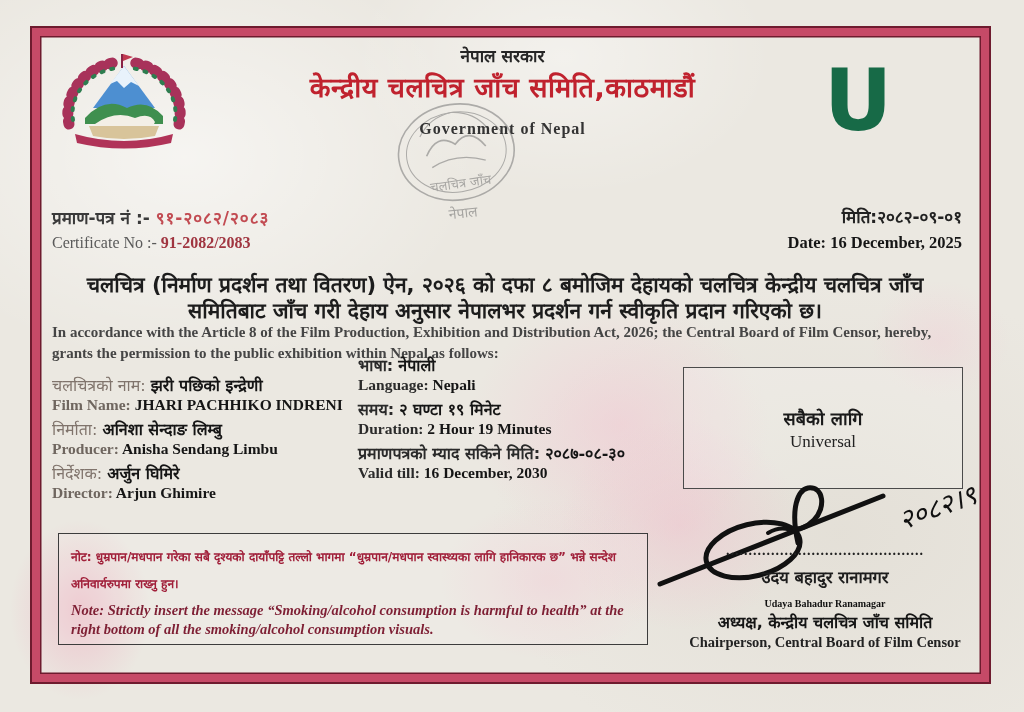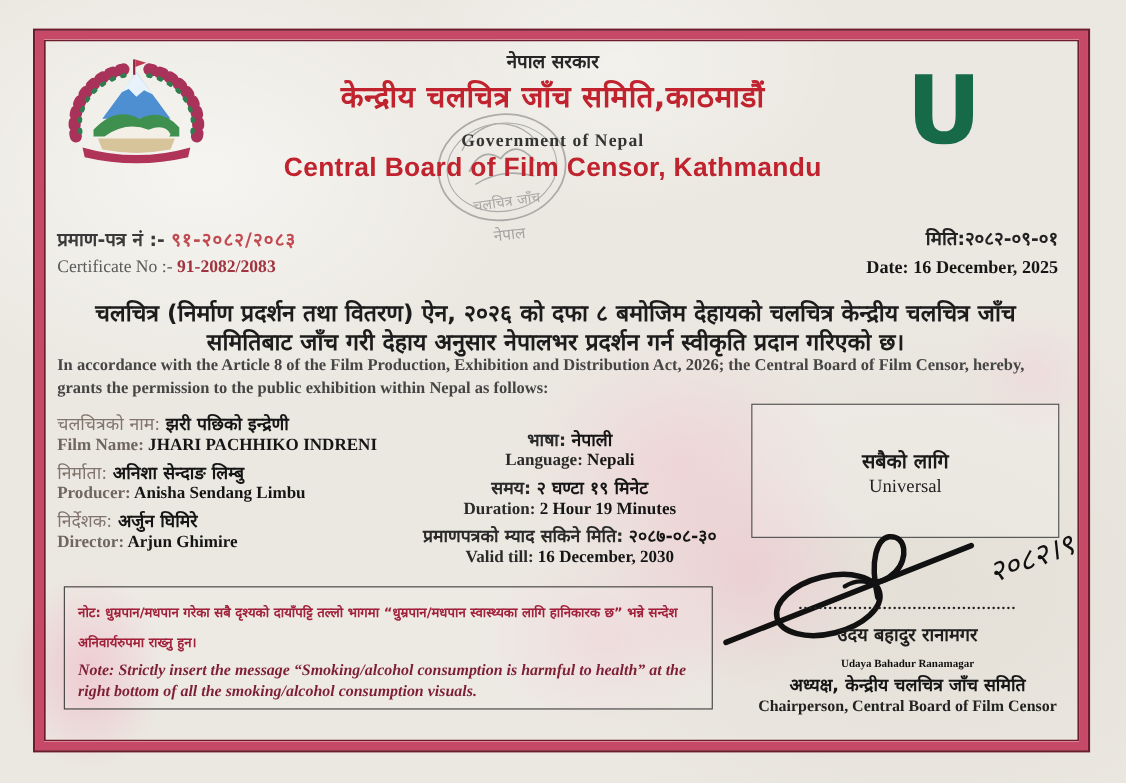--- a/index.html
+++ b/index.html
@@ -105,21 +105,20 @@
       <path d="M66,72 Q92,60 120,72" stroke-width="1.4"></path>
       <path d="M58,40 Q70,22 92,20 Q114,22 126,40" stroke-width="1.2"></path>
     </g>
     <text x="92" y="96" text-anchor="middle" font-size="13" fill="#6f6f6f" font-family="DejaVu Sans, sans-serif" transform="rotate(-8 92 72)">चलचित्र जाँच</text>
     <text x="92" y="126" text-anchor="middle" font-size="14" fill="#6a6a6a" font-family="DejaVu Sans, sans-serif" transform="rotate(-6 92 72)">नेपाल</text>
   </svg>
 
   <div class="abs center-wrap govt-np np">नेपाल सरकार</div>
   <div class="abs center-wrap board-np np">केन्द्रीय चलचित्र जाँच समिति,काठमाडौं</div>
   <div class="abs center-wrap govt-en serif">Government of Nepal</div>
-  <div class="abs center-wrap board-en sans">Central Board of Film Censor, Kathmandu</div>
 
   <div class="abs u-letter">U</div>
 
   <div class="abs cert-np np">
     <span class="lbl">प्रमाण-पत्र नं :-</span>
     <span class="val">९१-२०८२/२०८३</span>
   </div>
   <div class="abs cert-en serif">
     <span class="lbl">Certificate No :-</span>
     <span class="val">91-2082/2083</span>
@@ -135,21 +134,21 @@
 
   <div class="abs" style="left:52px;top:374px;width:300px;">
     <div class="detrow det-np np"><span class="lbl">चलचित्रको नाम:</span> <span class="val">झरी पछिको इन्द्रेणी</span></div>
     <div class="detrow det-en serif"><span class="lbl">Film Name:</span> <span class="val">JHARI PACHHIKO INDRENI</span></div>
     <div class="detrow det-np np"><span class="lbl">निर्माता:</span> <span class="val">अनिशा सेन्दाङ लिम्बु</span></div>
     <div class="detrow det-en serif"><span class="lbl">Producer:</span> <span class="val">Anisha Sendang Limbu</span></div>
     <div class="detrow det-np np"><span class="lbl">निर्देशक:</span> <span class="val">अर्जुन घिमिरे</span></div>
     <div class="detrow det-en serif"><span class="lbl">Director:</span> <span class="val">Arjun Ghimire</span></div>
   </div>
 
-  <div class="abs mid" style="left:358px;top:388px;width:320px;text-align:center;">
+  <div class="abs mid" style="left:358px;top:354px;width:320px;">
     <div class="detrow det-np np"><span class="lbl">भाषा:</span> <span class="val">नेपाली</span></div>
     <div class="detrow det-en serif"><span class="lbl">Language:</span> <span class="val">Nepali</span></div>
     <div class="detrow det-np np"><span class="lbl">समय:</span> <span class="val">२ घण्टा १९ मिनेट</span></div>
     <div class="detrow det-en serif"><span class="lbl">Duration:</span> <span class="val">2 Hour 19 Minutes</span></div>
     <div class="detrow det-np np"><span class="lbl">प्रमाणपत्रको म्याद सकिने मिति:</span> <span class="val">२०८७-०८-३०</span></div>
     <div class="detrow det-en serif"><span class="lbl">Valid till:</span> <span class="val">16 December, 2030</span></div>
   </div>
 
   <div class="abs rating-box">
     <div class="rating-np np">सबैको लागि</div>

